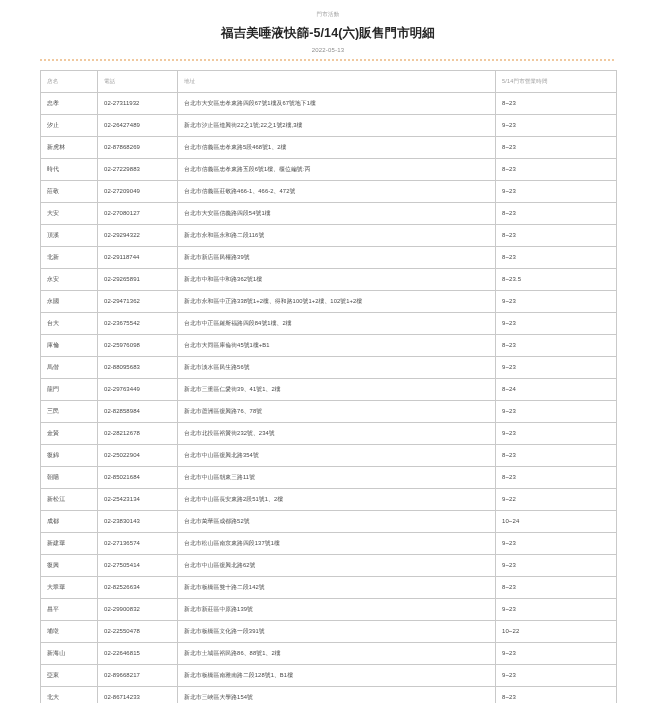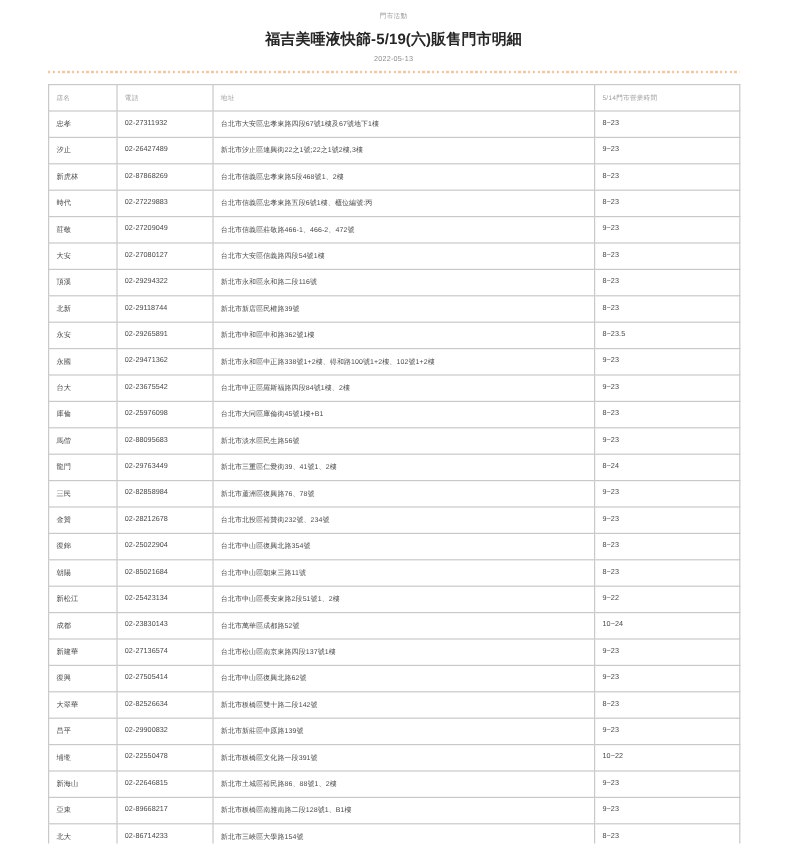--- a/index.html
+++ b/index.html
@@ -116,21 +116,21 @@
     font-size: 6px;
   }
 </style>
 </head>
 <body>
 
 <div class="page">
 
   <div class="header">
     <div class="eyebrow">門市活動</div>
-    <h1 class="page-title">福吉美唾液快篩-5/19(六)販售門市明細</h1>
+    <h1 class="page-title">福吉美唾液快篩-5/14(六)販售門市明細</h1>
     <div class="pub-date">2022-05-13</div>
   </div>
 
   <div class="divider-wrap">
     <div class="divider"></div>
   </div>
 
   <div class="table-wrap">
     <table class="store-table">
       <colgroup>

